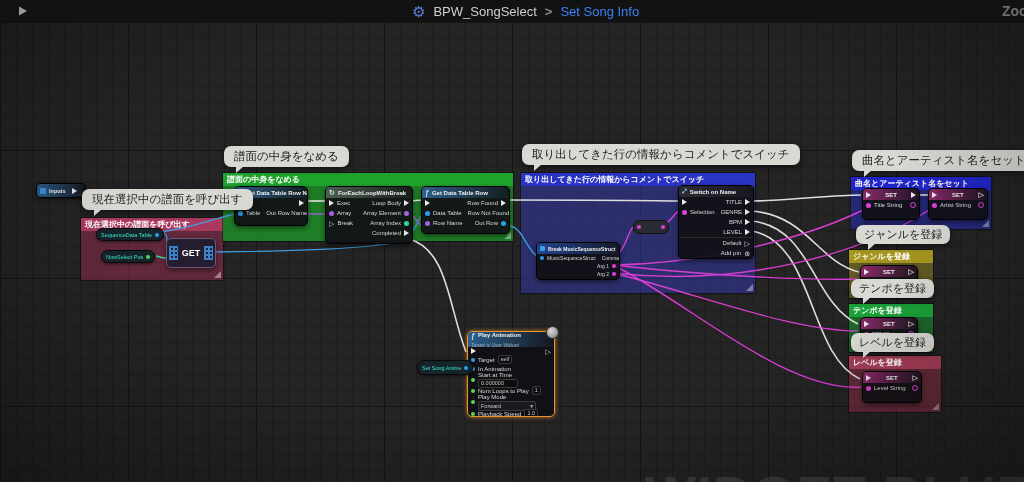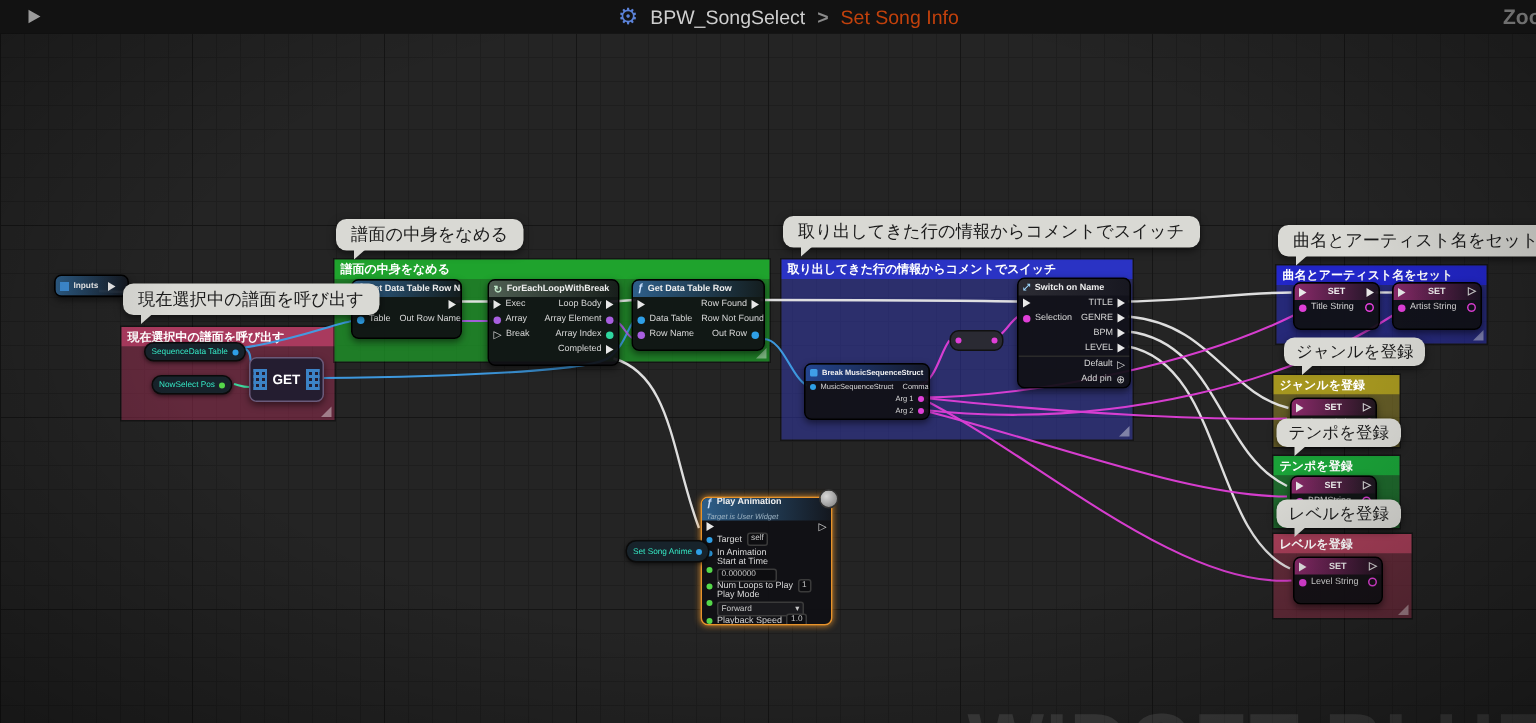--- a/index.html
+++ b/index.html
@@ -3,21 +3,21 @@
 <meta charset="utf-8">
 <style>
   html,body{margin:0;padding:0;width:1024px;height:482px;overflow:hidden;background:#1c1c1c;
     font-family:"Liberation Sans",sans-serif;}
   
   #topbar{position:absolute;left:0;top:0;width:1024px;height:22px;background:#121212;z-index:30;}
   #topbar .crumbs{position:absolute;left:412px;top:0;height:22px;display:flex;align-items:center;gap:8px;}
   .gear{color:#5b82d8;font-size:15px;line-height:1;}
   .crumb-root{color:#cfcfcf;font-size:13px;}
   .crumb-sep{color:#8a8a8a;font-size:13px;font-weight:bold;}
-  .crumb-cur{color:#c2410c;font-size:13px;}
+  .crumb-cur{color:#3b82f6;font-size:13px;}
   .zoomlbl{position:absolute;left:1002px;top:3px;color:#6f6f6f;font-size:14px;font-weight:bold;white-space:nowrap;}
   .backarrow{position:absolute;left:8px;top:3px;}
   
   #graph{position:absolute;left:0;top:22px;width:1024px;height:460px;background-color:#242424;
     background-image:
       linear-gradient(#151515 1px,transparent 1px),linear-gradient(90deg,#151515 1px,transparent 1px),
       linear-gradient(#1e1e1e 1px,transparent 1px),linear-gradient(90deg,#1e1e1e 1px,transparent 1px);
     background-size:128px 128px,128px 128px,16px 16px,16px 16px;}
   #vignette{position:absolute;inset:0;z-index:25;pointer-events:none;
     background:radial-gradient(ellipse at 50% 45%,transparent 55%,rgba(0,0,0,0.38) 100%);}

